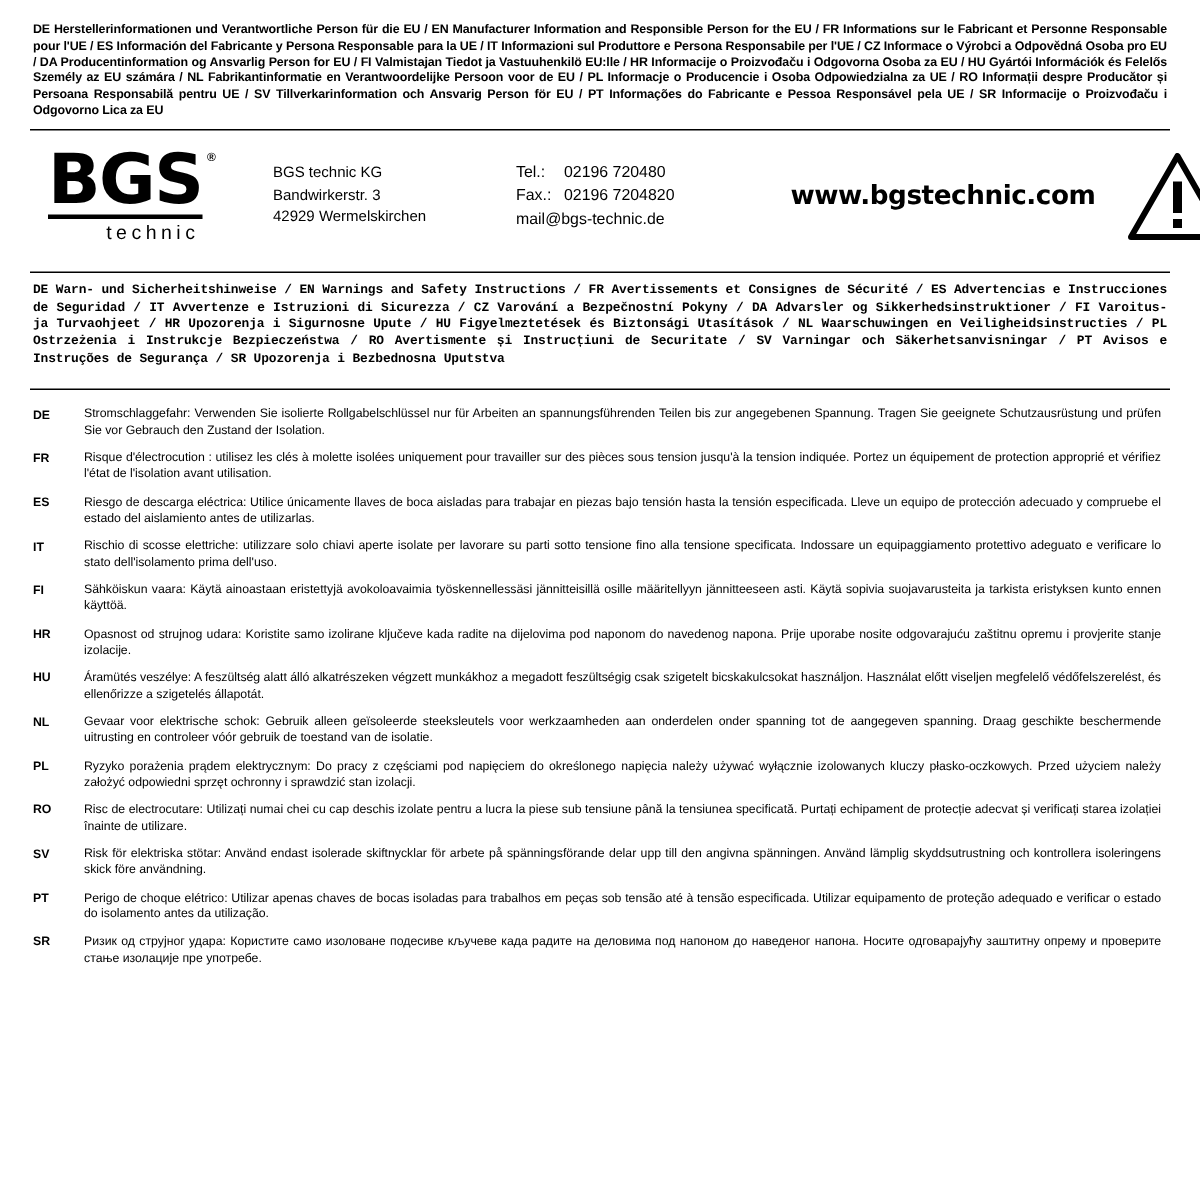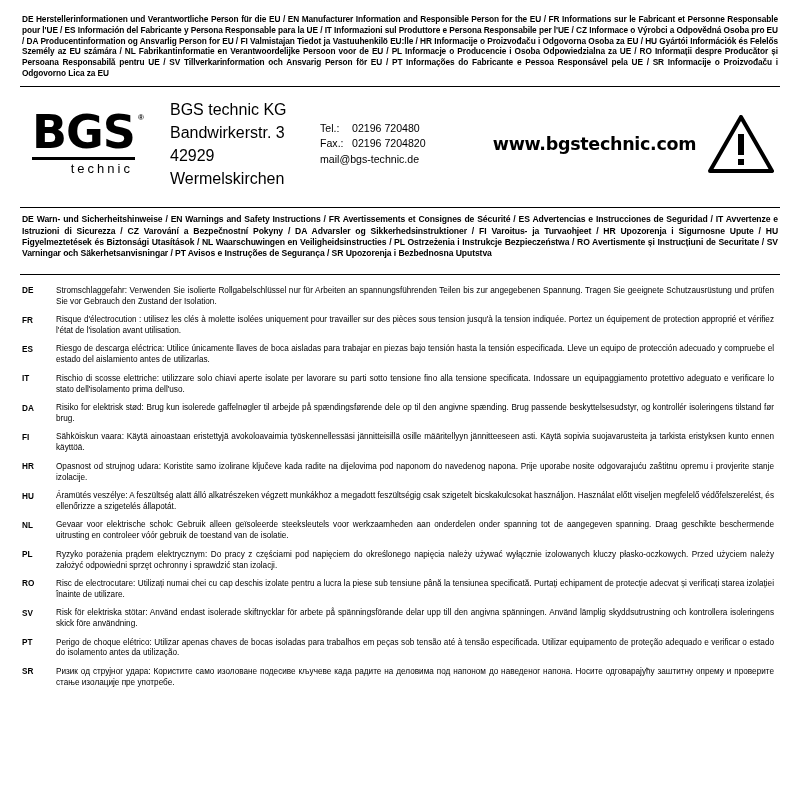--- a/index.html
+++ b/index.html
@@ -39,20 +39,21 @@
   .rule.thin {
     border-top-width: 1.1px;
   }
 
   
   .company {
     display: flex;
     align-items: center;
     padding: 11px 0 10px 0;
     min-height: 66px;
+    gap: 12px;
   }
   .logo-wrap {
     width: 150px;
     flex: 0 0 150px;
     padding-left: 12px;
     box-sizing: border-box;
   }
   .logo {
     position: relative;
     display: inline-block;
@@ -80,21 +81,21 @@
     margin-top: 1px;
     padding-right: 2px;
   }
   .logo .bar {
     height: 3px;
     background: #000;
     margin-top: 2px;
   }
   .addr {
     flex: 0 0 150px;
-    font-size: 16px;
+    font-size: 10px;
     line-height: 1.45;
   }
   .contact {
     flex: 0 0 165px;
     font-size: 10.6px;
     line-height: 1.45;
   }
   .contact .row {
     display: flex;
   }
@@ -120,20 +121,21 @@
   }
 
   
   .warn-langs {
     font-size: 8.6px;
     line-height: 1.32;
     font-weight: bold;
     text-align: justify;
     padding: 6px 2px 7px 2px;
     letter-spacing: -0.01em;
+    font-family: Liberation Mono, monospace;
   }
 
   
   .instructions {
     padding: 11px 2px 0 2px;
   }
   .inst-row {
     display: flex;
     margin-bottom: 7.5px;
   }
@@ -222,24 +224,20 @@
       </div>
       <div class="inst-row">
         <div class="inst-code">ES</div>
         <div class="inst-text">Riesgo de descarga eléctrica: Utilice únicamente llaves de boca aisladas para trabajar en piezas bajo tensión hasta la tensión especificada. Lleve un equipo de protección adecuado y compruebe el estado del aislamiento antes de utilizarlas.</div>
       </div>
       <div class="inst-row">
         <div class="inst-code">IT</div>
         <div class="inst-text">Rischio di scosse elettriche: utilizzare solo chiavi aperte isolate per lavorare su parti sotto tensione fino alla tensione specificata. Indossare un equipaggiamento protettivo adeguato e verificare lo stato dell'isolamento prima dell'uso.</div>
       </div>
       <div class="inst-row">
-        <div class="inst-code">DA</div>
-        <div class="inst-text">Risiko for elektrisk stød: Brug kun isolerede gaffelnøgler til arbejde på spændingsførende dele op til den angivne spænding. Brug passende beskyttelsesudstyr, og kontrollér isoleringens tilstand før brug.</div>
-      </div>
-      <div class="inst-row">
         <div class="inst-code">FI</div>
         <div class="inst-text">Sähköiskun vaara: Käytä ainoastaan eristettyjä avokoloavaimia työskennellessäsi jännitteisillä osille määritellyyn jännitteeseen asti. Käytä sopivia suojavarusteita ja tarkista eristyksen kunto ennen käyttöä.</div>
       </div>
       <div class="inst-row">
         <div class="inst-code">HR</div>
         <div class="inst-text">Opasnost od strujnog udara: Koristite samo izolirane ključeve kada radite na dijelovima pod naponom do navedenog napona. Prije uporabe nosite odgovarajuću zaštitnu opremu i provjerite stanje izolacije.</div>
       </div>
       <div class="inst-row">
         <div class="inst-code">HU</div>
         <div class="inst-text">Áramütés veszélye: A feszültség alatt álló alkatrészeken végzett munkákhoz a megadott feszültségig csak szigetelt bicskakulcsokat használjon. Használat előtt viseljen megfelelő védőfelszerelést, és ellenőrizze a szigetelés állapotát.</div>

